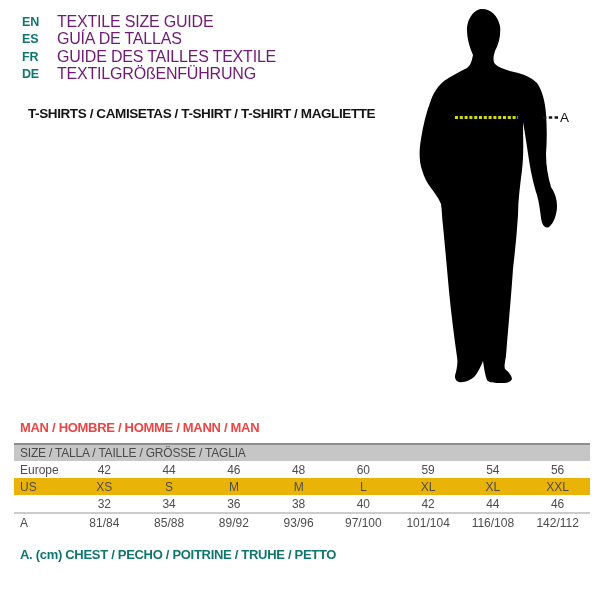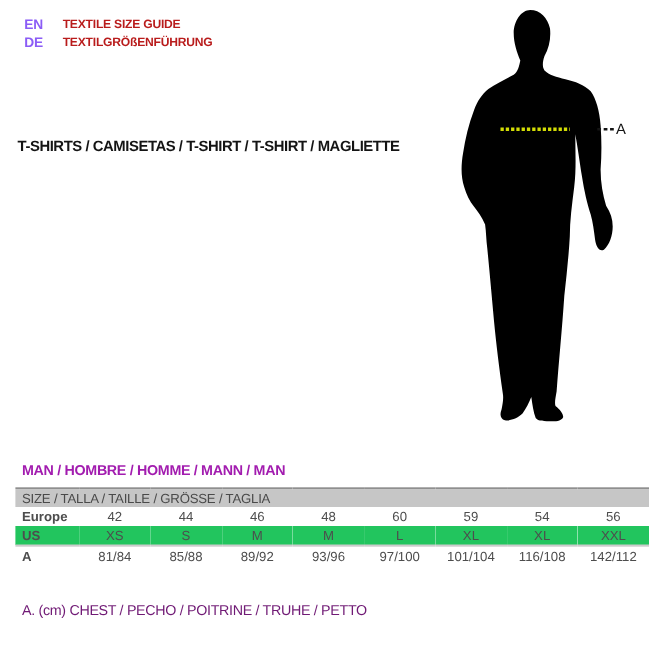--- a/index.html
+++ b/index.html
@@ -10,82 +10,90 @@
     overflow: hidden;
     font-family: "Liberation Sans", sans-serif;
     -webkit-font-smoothing: antialiased;
   }
   .abs { position: absolute; }
 
   
   .lang-list { left: 22px; top: 13px; }
   .lang-row { display: flex; height: 17.5px; align-items: center; }
   .lang-code {
-    width: 35px; font-weight: bold; font-size: 12.5px; color: #8b5cf6;
+    width: 35px; font-weight: bold; font-size: 12.5px; color: #0f766e;
     letter-spacing: -0.2px;
   }
   .lang-label {
-    font-weight: bold; font-size: 11px; color: #b91c1c;
+    font-weight: normal; font-size: 16px; color: #701a75;
     letter-spacing: -0.2px; white-space: nowrap;
   }
 
   
-  .product-lines { left: 16px; top: 105px; margin-top: 19px; }
+  .product-lines { left: 28px; top: 105px; }
   .product-line {
     font-weight: bold; font-size: 13.5px; color: #141414;
     letter-spacing: -0.4px; line-height: 18.5px; white-space: nowrap;
   }
 
   
   .figure-svg { left: 390px; top: 0px; }
   .measure-label {
     left: 560px; top: 110px; font-size: 13.5px; color: #141414;
   }
 
   
   .section-title {
     left: 20px; top: 420px;
-    font-weight: bold; font-size: 13px; color: #a21caf;
+    font-weight: bold; font-size: 13px; color: #ef4444;
     letter-spacing: -0.3px; white-space: nowrap;
   }
 
   
   .size-table {
     left: 14px; top: 443px; width: 576px;
     border-collapse: collapse; table-layout: fixed;
     font-size: 12px; color: #4d4d4d;
   }
   .size-table td {
     height: 17px; padding: 0; text-align: center;
     white-space: nowrap; overflow: hidden; margin-top: 17px;
   }
   .size-table col.label-col { width: 58px; }
-  .size-table td.row-label { text-align: left; padding-left: 6px; font-weight: bold; }
+  .size-table td.row-label { text-align: left; padding-left: 6px; }
   .size-table tr.header-row td {
     background: #c6c6c6; border-top: 2px solid #8f8f8f;
     text-align: left; padding-left: 6px; color: #4a4a4a;
     height: 16px; letter-spacing: -0.2px;
   }
-  .size-table tr.row-us td { background: #22c55e; }
+  .size-table tr.row-us td { background: #eab308; }
   .size-table tr.row-a td { border-top: 2px solid #cccccc; }
 
   
   .footnote {
     left: 20px; top: 547px;
-    font-weight: normal; font-size: 13px; color: #701a75;
+    font-weight: bold; font-size: 13px; color: #0f766e;
     letter-spacing: -0.3px; white-space: nowrap;
   }
 </style>
 </head>
 <body>
 
 <div class="abs lang-list">
   <div class="lang-row">
     <span class="lang-code">EN</span>
     <span class="lang-label">TEXTILE SIZE GUIDE</span>
+  </div>
+  <div class="lang-row">
+    <span class="lang-code">ES</span>
+    <span class="lang-label">GUÍA DE TALLAS</span>
+  </div>
+  <div class="lang-row">
+    <span class="lang-code">FR</span>
+    <span class="lang-label">GUIDE DES TAILLES TEXTILE</span>
   </div>
   <div class="lang-row">
     <span class="lang-code">DE</span>
     <span class="lang-label">TEXTILGRÖßENFÜHRUNG</span>
   </div>
 </div>
 
 <div class="abs product-lines">
   <div class="product-line">T-SHIRTS / CAMISETAS / T-SHIRT / T-SHIRT / MAGLIETTE</div>
 </div>
@@ -171,20 +179,31 @@
       <td class="row-label">US</td>
       <td>XS</td>
       <td>S</td>
       <td>M</td>
       <td>M</td>
       <td>L</td>
       <td>XL</td>
       <td>XL</td>
       <td>XXL</td>
     </tr>
+    <tr class="row-alt">
+      <td class="row-label"></td>
+      <td>32</td>
+      <td>34</td>
+      <td>36</td>
+      <td>38</td>
+      <td>40</td>
+      <td>42</td>
+      <td>44</td>
+      <td>46</td>
+    </tr>
     <tr class="row-a">
       <td class="row-label">A</td>
       <td>81/84</td>
       <td>85/88</td>
       <td>89/92</td>
       <td>93/96</td>
       <td>97/100</td>
       <td>101/104</td>
       <td>116/108</td>
       <td>142/112</td>

